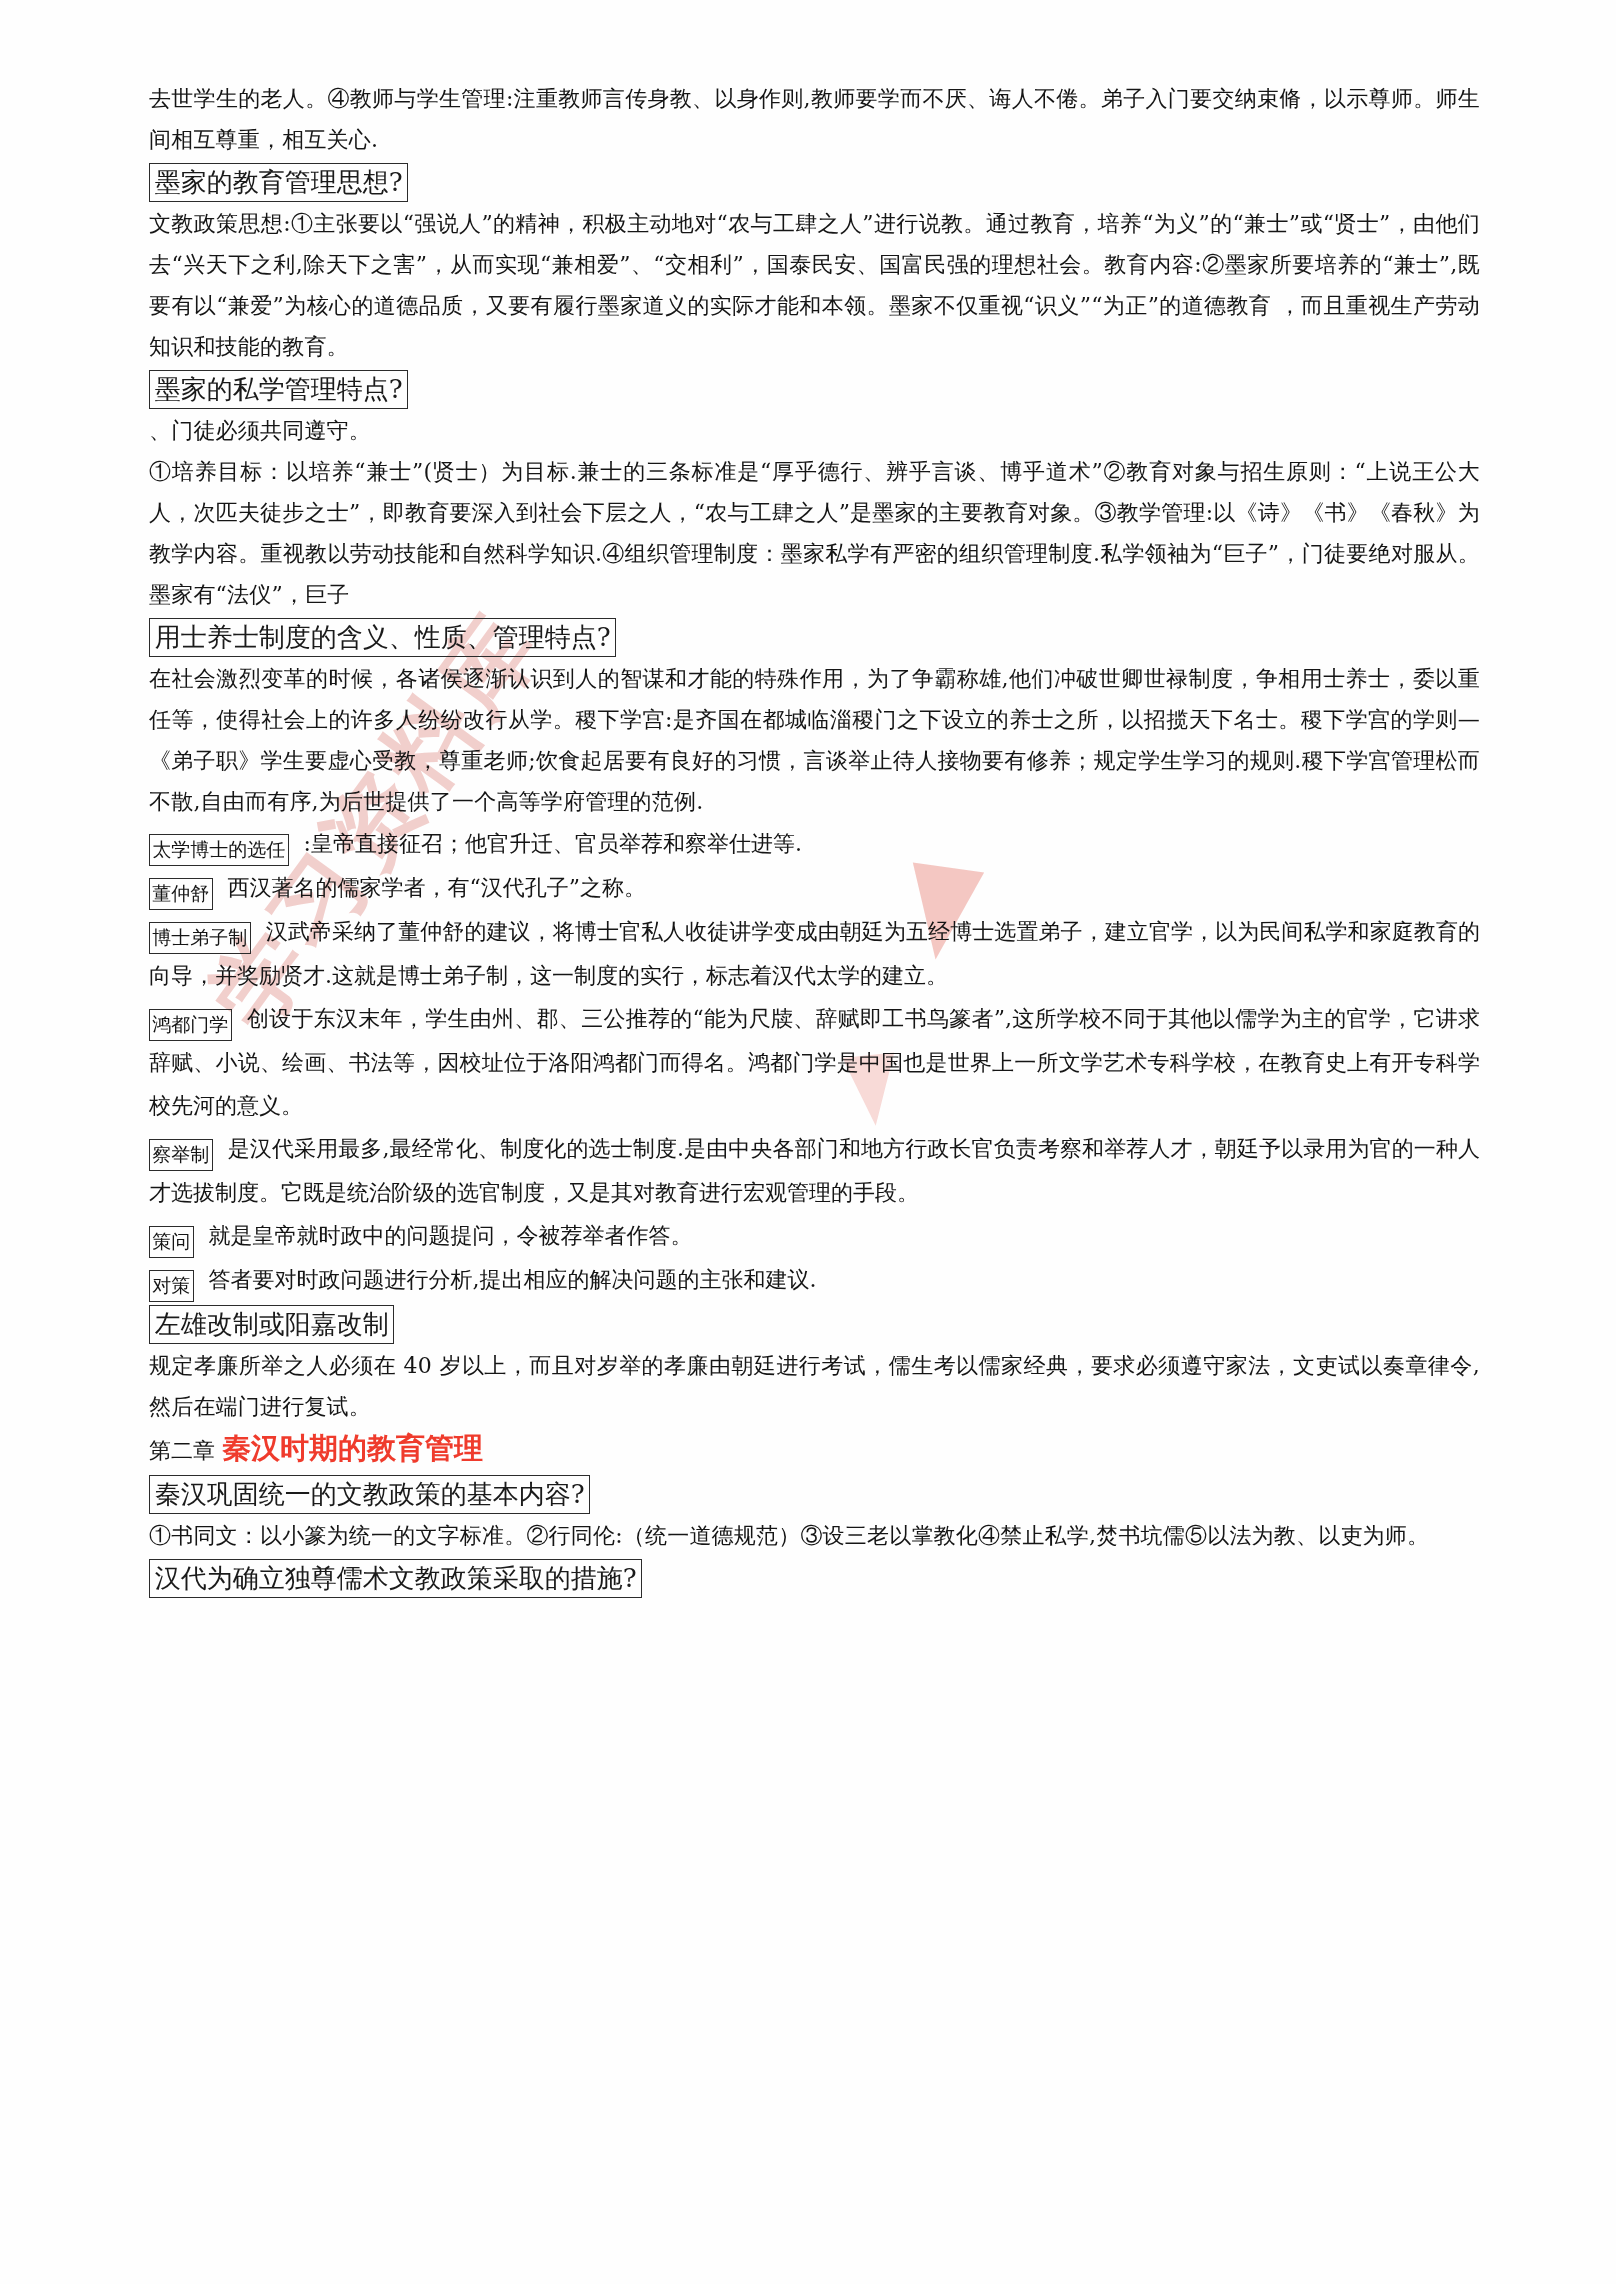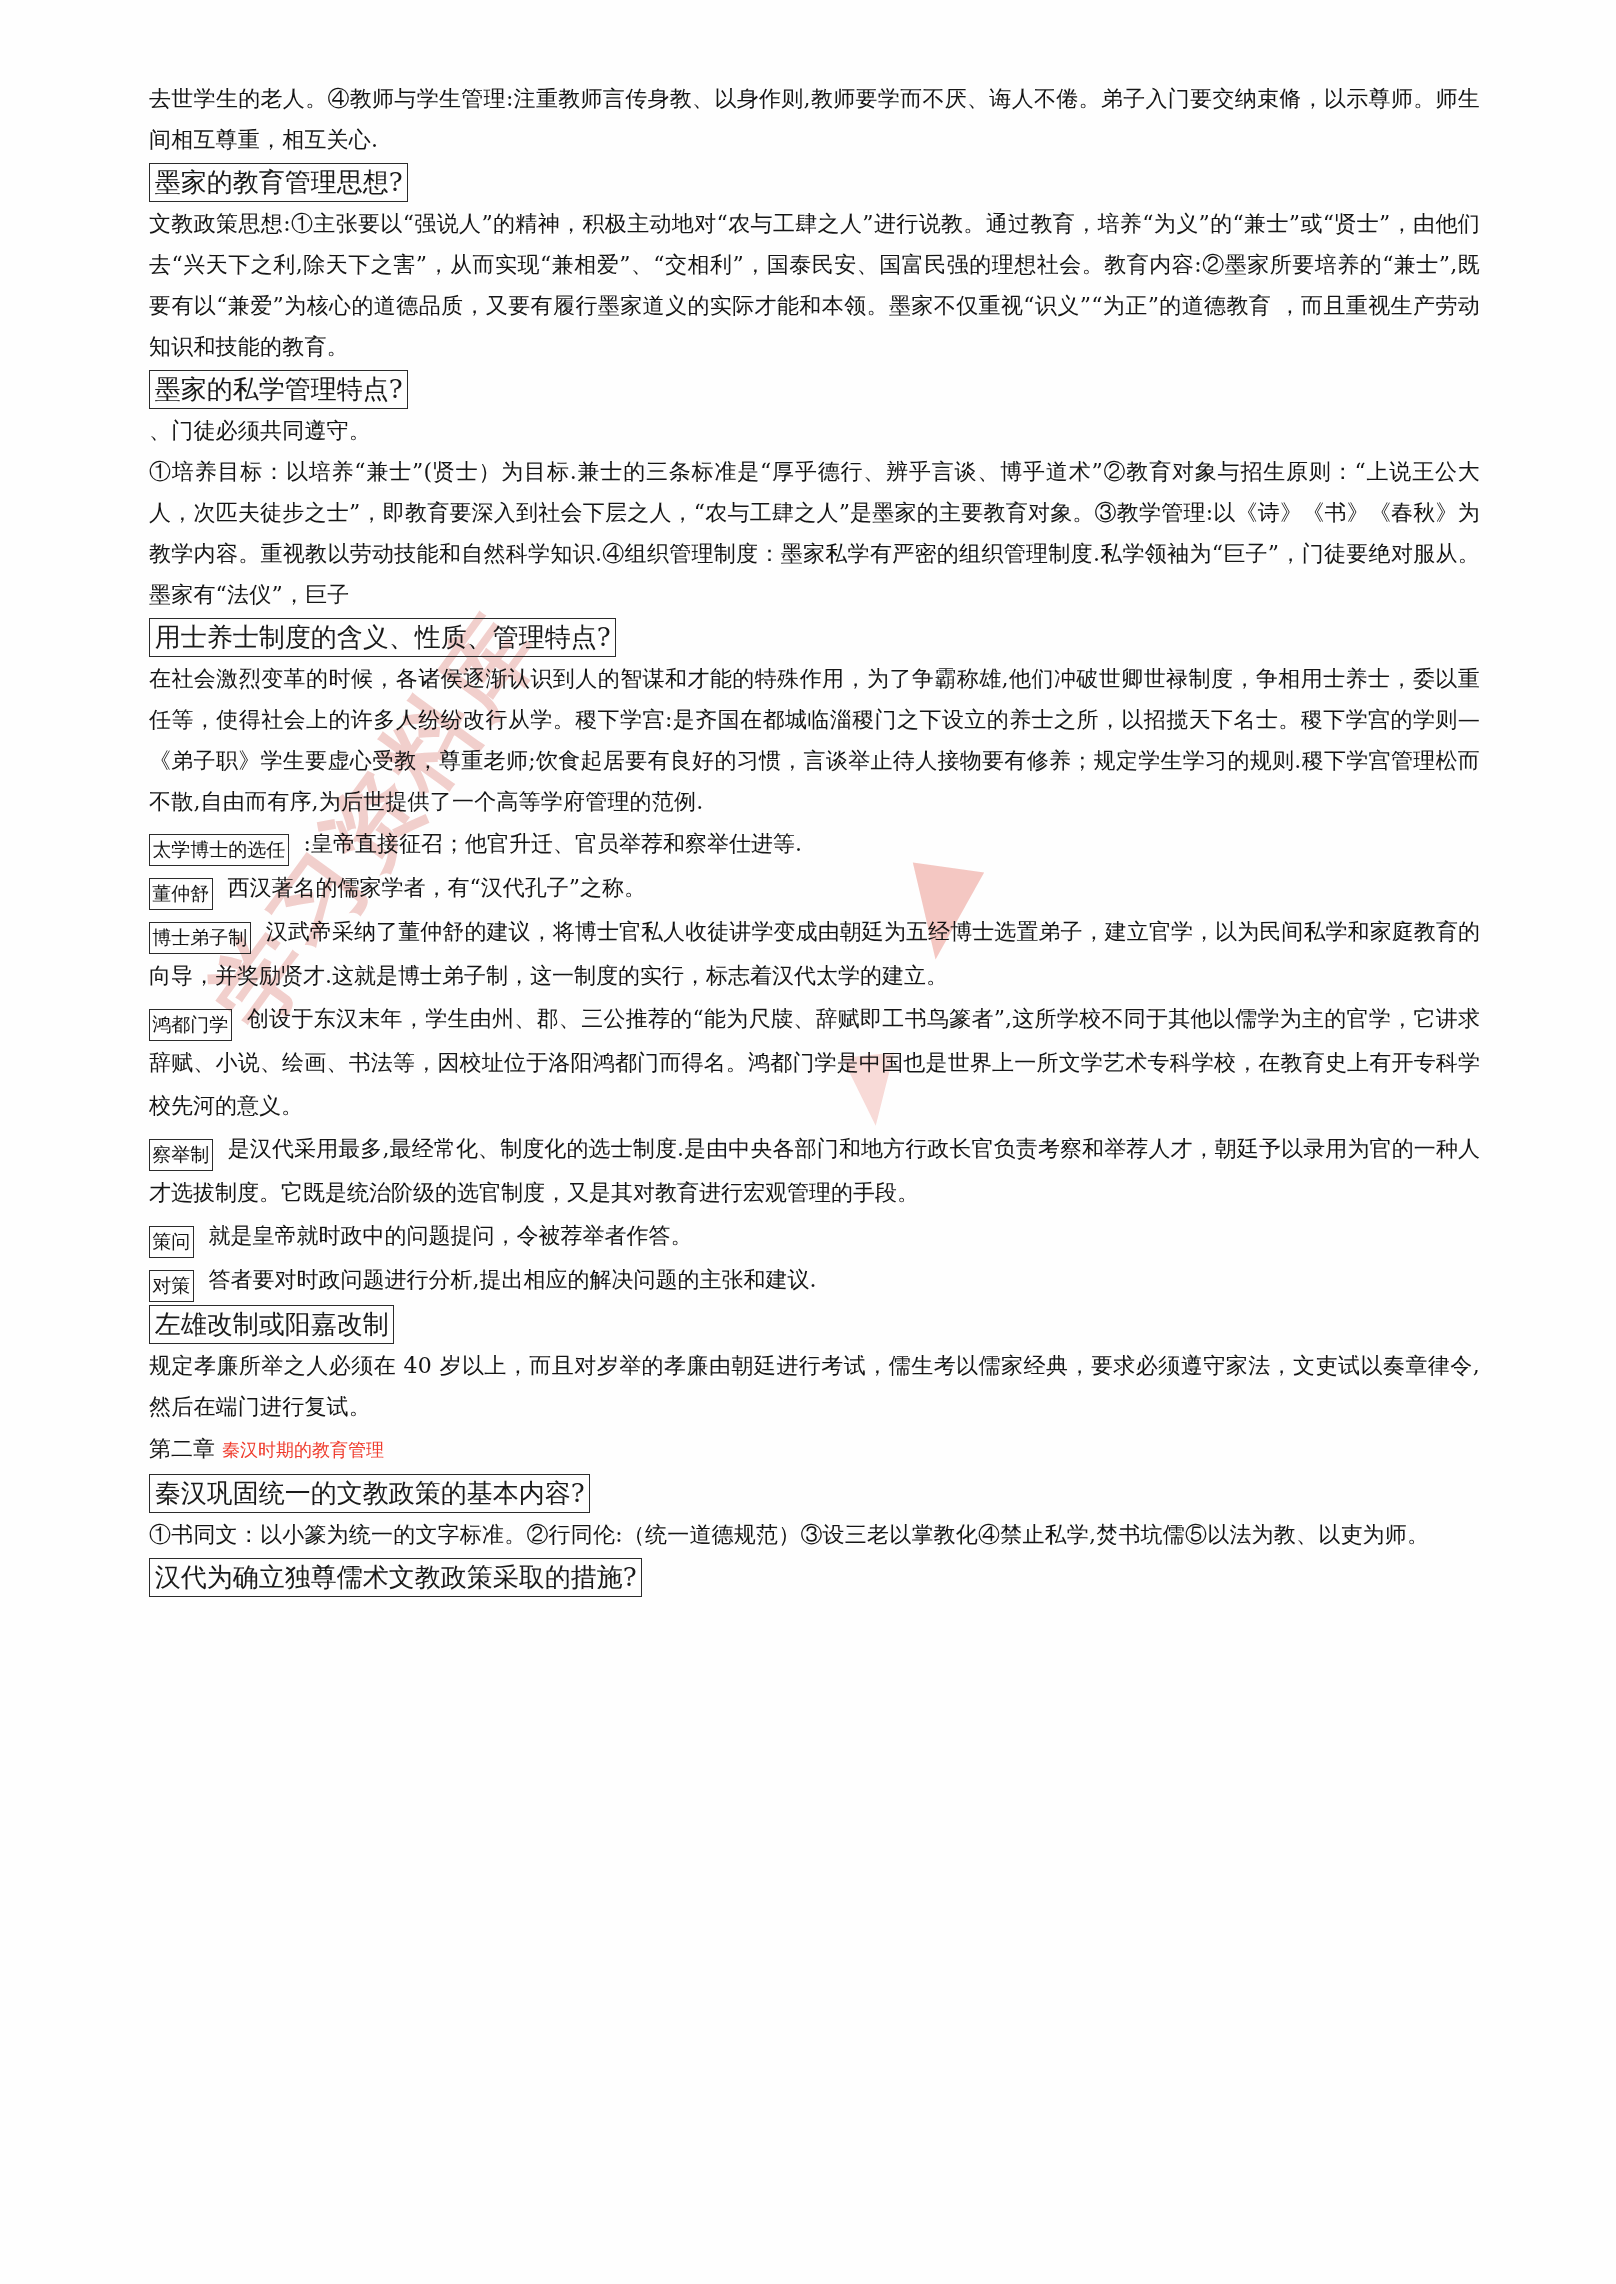--- a/index.html
+++ b/index.html
@@ -122,22 +122,22 @@
   }
 
   .chapter-line {
     font-size: 22px;
     line-height: 43px;
     margin: 0;
     color: #151515;
   }
   .chapter-title {
     color: #ef3b2c;
-    font-weight: normal;
-    font-size: 18px;
+    font-weight: bold;
+    font-size: 29px;
   }
 </style>
 </head>
 <body>
 
 <div id="page">
 
   <div id="watermark-layer">
     <div class="wm-text wm-main">学习资料库</div>
     <div class="wm-arrow"></div>

